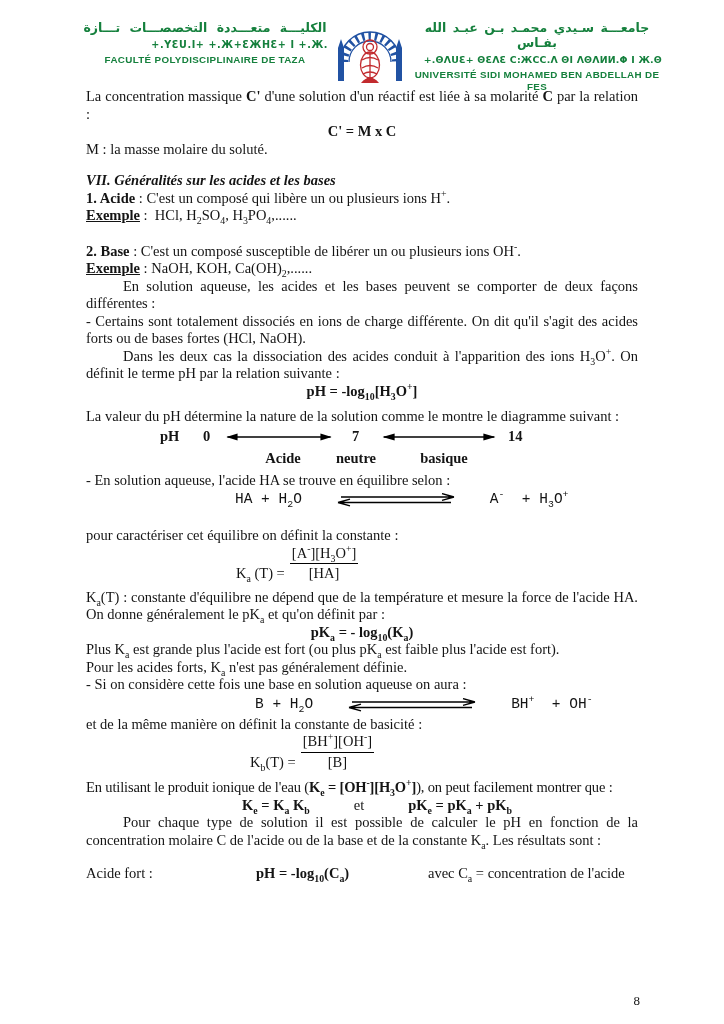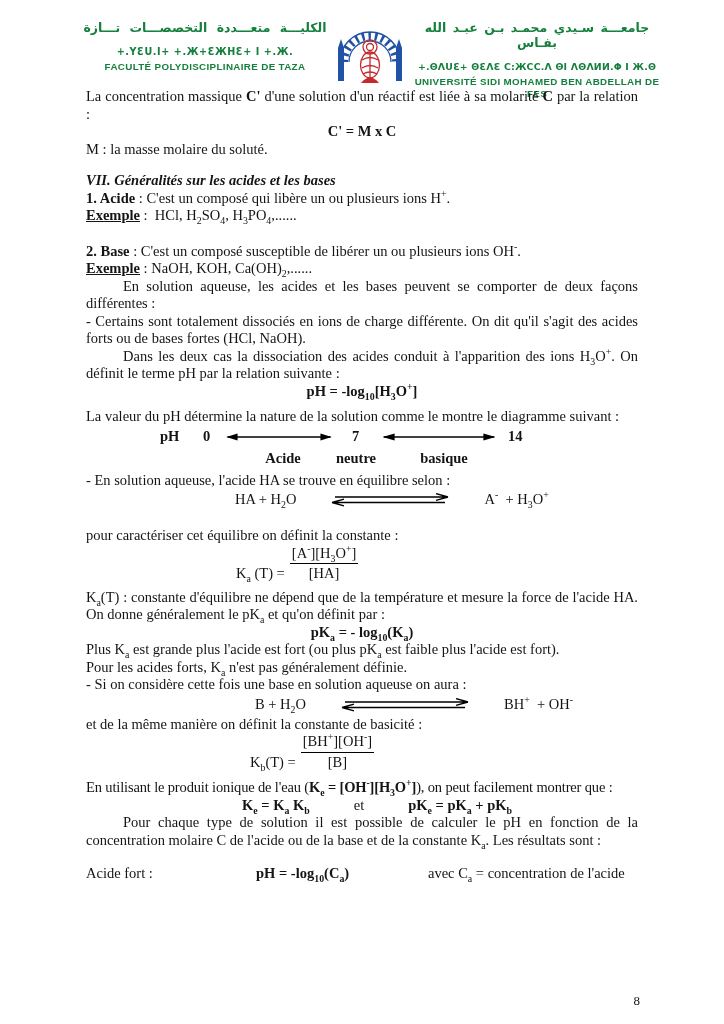--- a/index.html
+++ b/index.html
@@ -4,40 +4,40 @@
 <style>
   html,body{margin:0;padding:0;background:#ffffff;}
   .page{position:relative;width:724px;height:1024px;background:#fff;overflow:hidden;
         font-family:"Liberation Serif", serif;font-size:14.5px;line-height:17.5px;color:#141414;}
   
   .hdr{position:absolute;left:82px;top:20px;width:580px;display:flex;justify-content:space-between;align-items:flex-start;}
   .hdr-block{text-align:center;}
   .hdr-left{width:246px;}
   .hdr-right{width:250px;}
   .hdr-ar{font-family:"DejaVu Sans",sans-serif;font-weight:bold;font-size:12.5px;line-height:15px;word-spacing:5px;}
-  .hdr-tf{font-family:"DejaVu Sans",sans-serif;font-weight:bold;font-size:9.6px;line-height:12px;margin-top:11px;letter-spacing:.6px;}
+  .hdr-tf{font-family:"DejaVu Sans",sans-serif;font-weight:bold;font-size:9.6px;line-height:12px;margin-top:4px;letter-spacing:.6px;text-align:right;}
   .hdr-fr{font-family:"Liberation Sans",sans-serif;font-weight:bold;font-size:9.8px;line-height:12px;margin-top:3px;letter-spacing:.35px;}
   .hdr-logo{width:76px;height:68px;flex:0 0 auto;margin-top:-2px;}
   
   .content{position:absolute;left:86px;top:88px;width:552px;}
   .p{margin:0;}
   .j{text-align:justify;}
   .ind{text-indent:37px;}
   .center{text-align:center;font-weight:bold;}
   .tight{letter-spacing:-0.15px;}
   .mt2{margin-top:2px}.mt6{margin-top:6px}.mt8{margin-top:8px}
   .mt14{margin-top:14px}.mt16{margin-top:16px}.mt18{margin-top:18px}
   sub,sup{font-size:.68em;line-height:0;}
   
   .phd{position:relative;height:44px;font-weight:bold;}
   .phd-i{position:absolute;white-space:nowrap;}
   .phd-c{transform:translateX(-50%);}
   .phd svg{position:absolute;height:10px;}
   
-  .eq{display:flex;align-items:center;column-gap:34px;height:22px;}
+  .eq{display:flex;align-items:center;column-gap:34px;height:22px;font-family:Liberation Mono, monospace;}
   .eq svg{flex:0 0 auto;}
   
   .eqc{display:flex;align-items:flex-end;column-gap:5px;font-weight:normal;}
   .frac{display:inline-block;text-align:center;}
   .frac .num{display:block;border-bottom:1.6px solid #000;padding:0 2px 1px;}
   .frac .den{display:block;padding-top:1px;}
   .ke{display:flex;column-gap:32px;gap:44px;}
   .af{display:flex;}
   .pagenum{position:absolute;right:84px;bottom:15px;font-size:13px;}
 </style>

